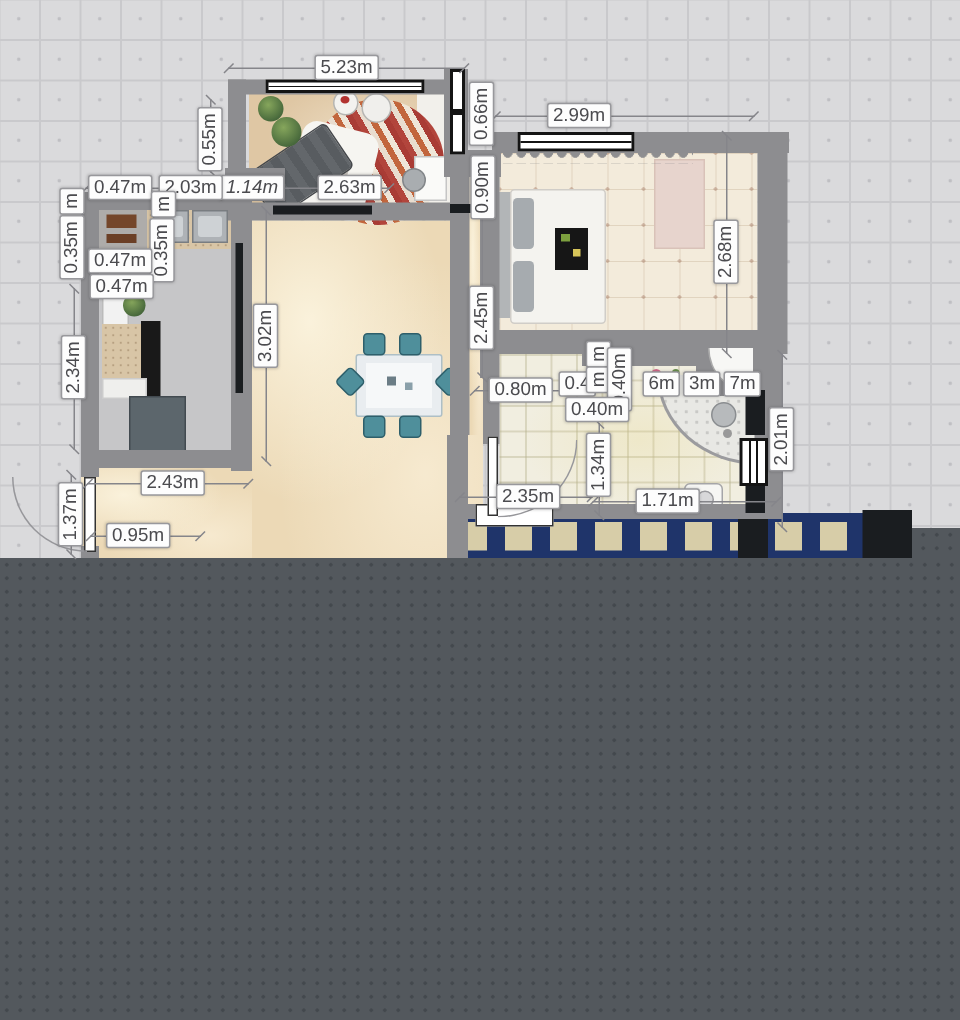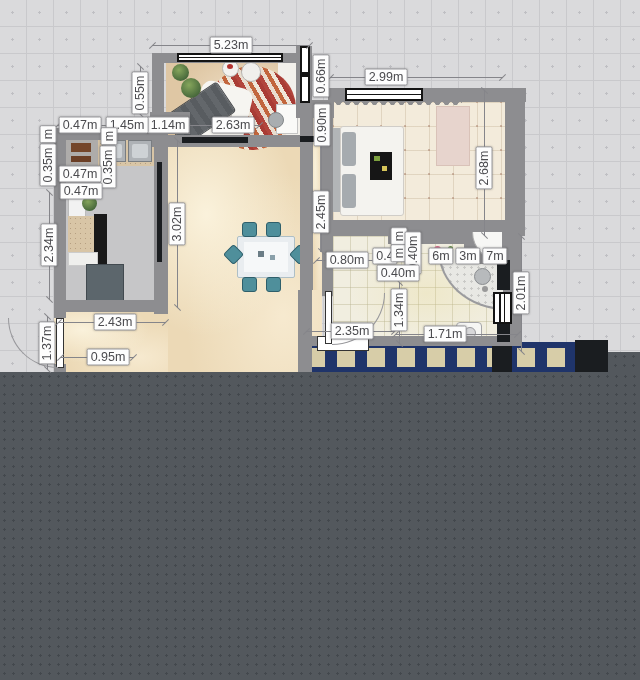--- a/index.html
+++ b/index.html
@@ -224,22 +224,22 @@
   <div class="dl dl-h" style="left:306px;top:331px;width:89px"></div>
   <div class="dl dl-h" style="left:395px;top:334px;width:123px"></div>
   <div class="dl dl-v" style="left:399px;top:282px;height:62px"></div>
 
   <div id="labels-layer" class="abs" style="left:0;top:0;width:640px;height:680px;pointer-events:none">
       <div class="dim-label" style="left: 231px; top: 45px;">5.23m</div>
       <div class="dim-label" style="left: 386px; top: 77px;">2.99m</div>
       <div class="dim-label v" style="left: 321px; top: 76px;">0.66m</div>
       <div class="dim-label v" style="left: 322px; top: 125px;">0.90m</div>
       <div class="dim-label v" style="left: 140px; top: 93px;">0.55m</div>
-      <div class="dim-label" style="left: 168px; top: 125px;">1.14m</div>
-      <div class="dim-label" style="left: 127px; top: 125px;">1.45m</div>
+      <div class="dim-label" style="left: 168px; top: 125px; font-style: italic;">1.14m</div>
+      <div class="dim-label" style="left: 127px; top: 125px;">2.03m</div>
       <div class="dim-label" style="left: 80px; top: 125px;">0.47m</div>
       <div class="dim-label" style="left: 233px; top: 125px;">2.63m</div>
       <div class="dim-label v" style="left: 48px; top: 134px;">m</div>
       <div class="dim-label v" style="left: 109px; top: 136px;">m</div>
       <div class="dim-label v" style="left: 48px; top: 165px;">0.35m</div>
       <div class="dim-label v" style="left: 108px; top: 167px;">0.35m</div>
       <div class="dim-label" style="left: 80px; top: 174px;">0.47m</div>
       <div class="dim-label" style="left: 81px; top: 191px;">0.47m</div>
       <div class="dim-label v" style="left: 49px; top: 245px;">2.34m</div>
       <div class="dim-label v" style="left: 177px; top: 224px;">3.02m</div>
@@ -253,16 +253,16 @@
       <div class="dim-label v" style="left: 399px; top: 236px;">m</div>
       <div class="dim-label v" style="left: 399px; top: 253px;">m</div>
       <div class="dim-label v" style="left: 413px; top: 253px;">0.40m</div>
       <div class="dim-label" style="left: 398px; top: 273px;">0.40m</div>
       <div class="dim-label v" style="left: 399px; top: 310px;">1.34m</div>
       <div class="dim-label v" style="left: 521px; top: 293px;">2.01m</div>
       <div class="dim-label" style="left: 352px; top: 331px;">2.35m</div>
       <div class="dim-label" style="left: 445px; top: 334px;">1.71m</div>
       <div class="dim-label" style="left: 115px; top: 322px;">2.43m</div>
       <div class="dim-label v" style="left: 47px; top: 343px;">1.37m</div>
-      <div class="dim-label" style="left: 108px; top: 357px;">0.95m</div>
+      <div class="dim-label" style="left: 92px; top: 357px;">0.95m</div>
     </div>
 
 </div>
 
 </body></html>

